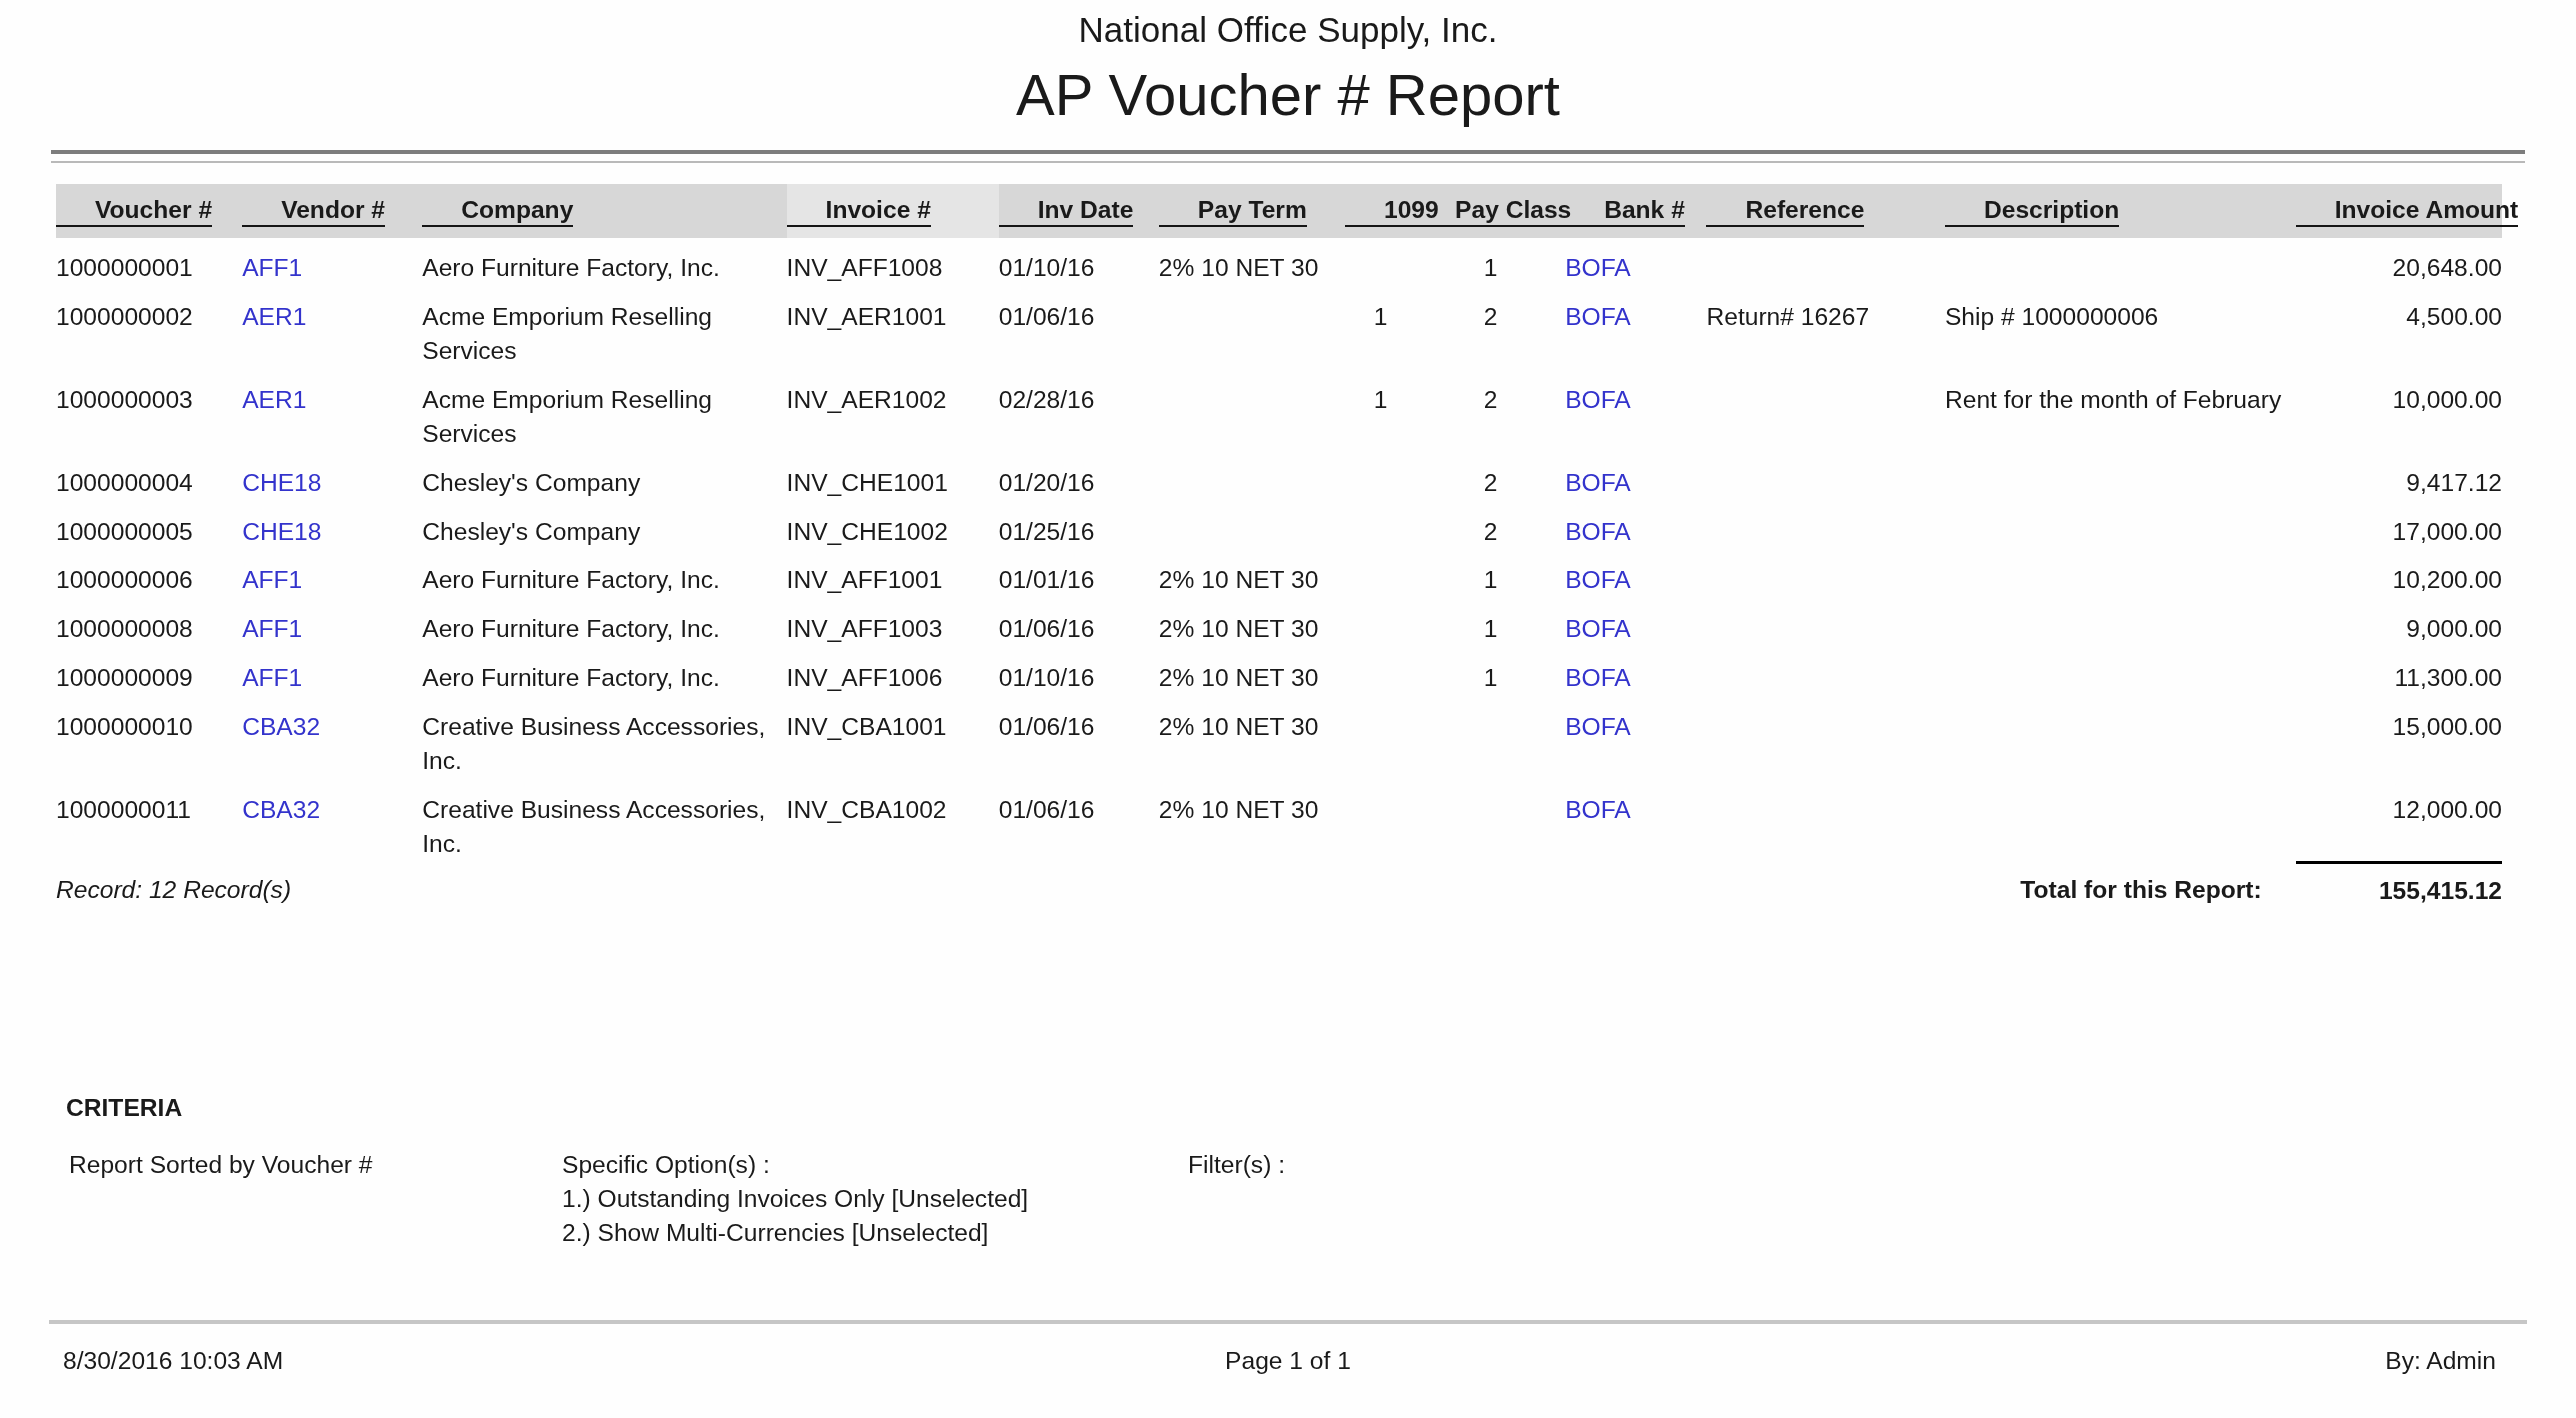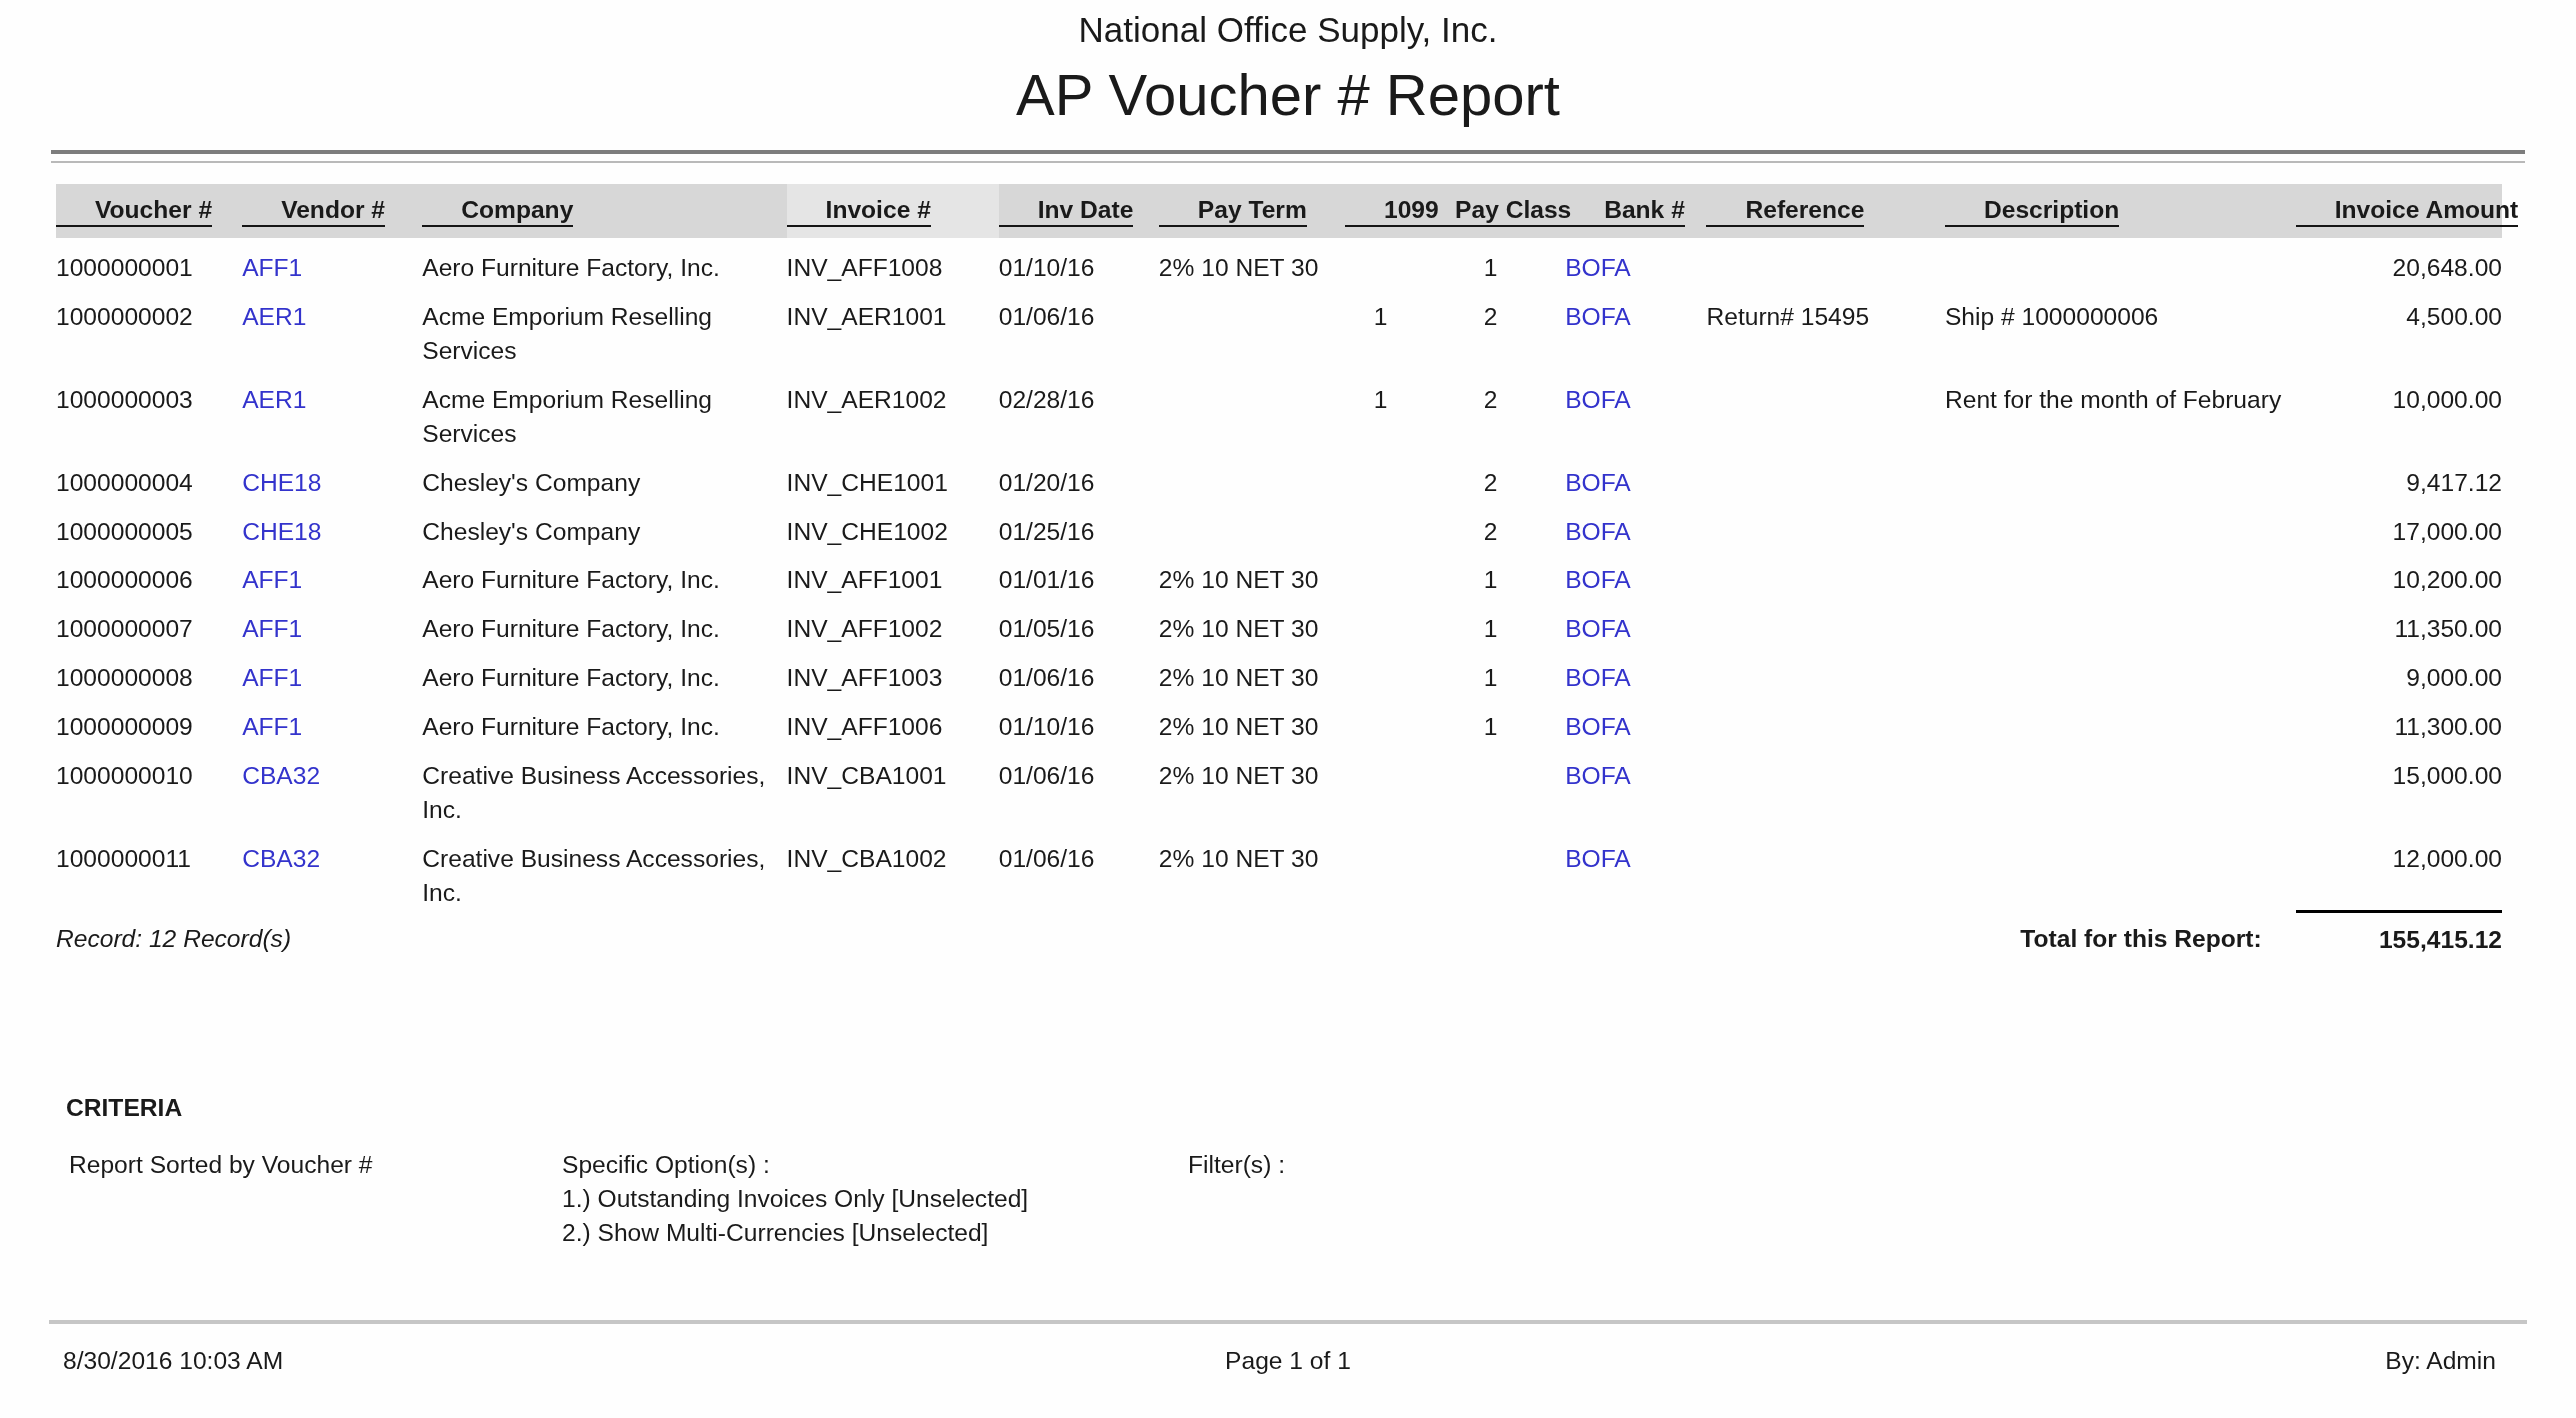--- a/index.html
+++ b/index.html
@@ -165,21 +165,21 @@
         <tr>
           <td class="col-voucher">1000000002</td>
           <td class="col-vendor" style="color: rgb(51, 51, 204);">AER1</td>
           <td class="col-company">Acme Emporium Reselling Services</td>
           <td class="col-invoice">INV_AER1001</td>
           <td class="col-inv_date">01/06/16</td>
           <td class="col-pay_term"></td>
           <td class="col-f1099">1</td>
           <td class="col-pay_class">2</td>
           <td class="col-bank" style="color: rgb(51, 51, 204);">BOFA</td>
-          <td class="col-reference">Return# 15495</td>
+          <td class="col-reference">Return# 16267</td>
           <td class="col-description">Ship # 1000000006</td>
           <td class="col-amount">4,500.00</td>
         </tr>
         <tr>
           <td class="col-voucher">1000000003</td>
           <td class="col-vendor" style="color: rgb(51, 51, 204);">AER1</td>
           <td class="col-company">Acme Emporium Reselling Services</td>
           <td class="col-invoice">INV_AER1002</td>
           <td class="col-inv_date">02/28/16</td>
           <td class="col-pay_term"></td>
@@ -224,34 +224,20 @@
           <td class="col-company">Aero Furniture Factory, Inc.</td>
           <td class="col-invoice">INV_AFF1001</td>
           <td class="col-inv_date">01/01/16</td>
           <td class="col-pay_term">2% 10 NET 30</td>
           <td class="col-f1099"></td>
           <td class="col-pay_class">1</td>
           <td class="col-bank" style="color: rgb(51, 51, 204);">BOFA</td>
           <td class="col-reference"></td>
           <td class="col-description"></td>
           <td class="col-amount">10,200.00</td>
-        </tr>
-        <tr>
-          <td class="col-voucher">1000000007</td>
-          <td class="col-vendor" style="color: rgb(51, 51, 204);">AFF1</td>
-          <td class="col-company">Aero Furniture Factory, Inc.</td>
-          <td class="col-invoice">INV_AFF1002</td>
-          <td class="col-inv_date">01/05/16</td>
-          <td class="col-pay_term">2% 10 NET 30</td>
-          <td class="col-f1099"></td>
-          <td class="col-pay_class">1</td>
-          <td class="col-bank" style="color: rgb(51, 51, 204);">BOFA</td>
-          <td class="col-reference"></td>
-          <td class="col-description"></td>
-          <td class="col-amount">11,350.00</td>
         </tr>
         <tr>
           <td class="col-voucher">1000000008</td>
           <td class="col-vendor" style="color: rgb(51, 51, 204);">AFF1</td>
           <td class="col-company">Aero Furniture Factory, Inc.</td>
           <td class="col-invoice">INV_AFF1003</td>
           <td class="col-inv_date">01/06/16</td>
           <td class="col-pay_term">2% 10 NET 30</td>
           <td class="col-f1099"></td>
           <td class="col-pay_class">1</td>

